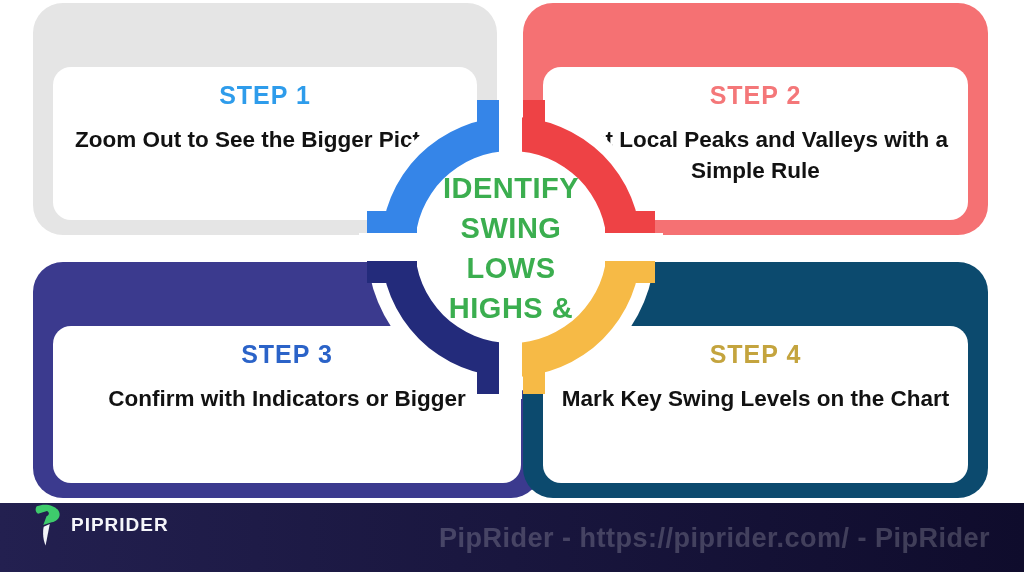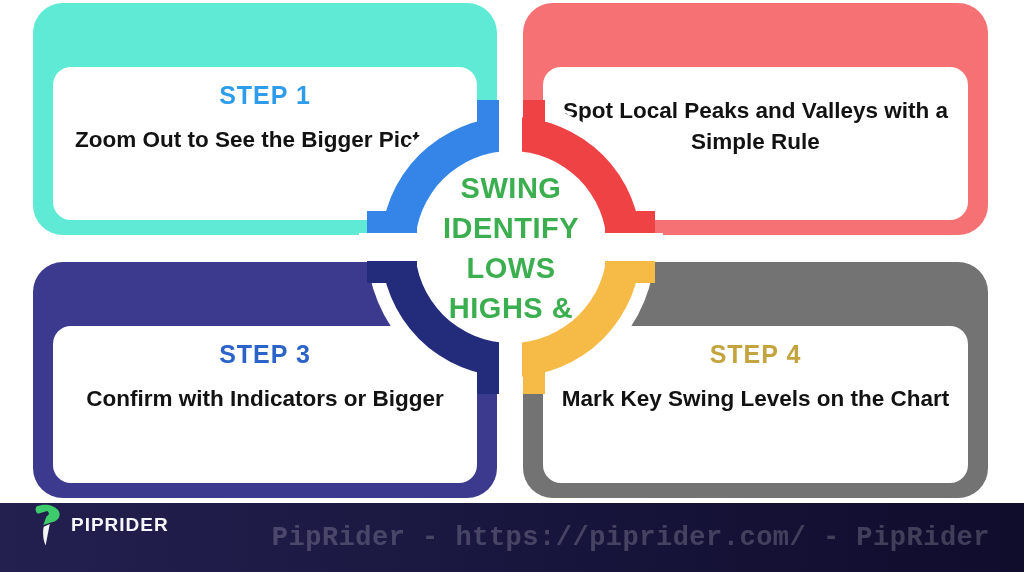--- a/index.html
+++ b/index.html
@@ -38,41 +38,42 @@
   #brand{display:flex;align-items:center;margin-left:33px;}
   #brand-name{color:#f5f6fa;font-size:19px;font-weight:bold;letter-spacing:1px;margin-left:10px;}
   #footer-credit{
     position:absolute;right:34px;top:50%;transform:translateY(-50%);
     font-size:27px;font-weight:bold;letter-spacing:0.5px;white-space:nowrap;
   }
 </style>
 </head>
 <body>
 
-<div class="card" id="card-step1" style="background-color: #5eead4;">
+<div class="card" id="card-step1" style="background-color: #e5e5e5;">
   <div class="card-inner">
     <div class="step-label" style="color: rgb(46, 156, 235);">STEP 1</div>
     <div class="step-title">Zoom Out to See the Bigger Picture</div>
   </div>
 </div>
 
 <div class="card" id="card-step2" style="background-color: rgb(245, 113, 115);">
   <div class="card-inner">
+    <div class="step-label" style="color: rgb(244, 119, 121);">STEP 2</div>
     <div class="step-title">Spot Local Peaks and Valleys with a Simple Rule</div>
   </div>
 </div>
 
-<div class="card" id="card-step3" style="background-color: rgb(59, 58, 142);">
+<div class="card" id="card-step3" style="background-color: rgb(59, 58, 142); padding-left: 44px;">
   <div class="card-inner">
     <div class="step-label" style="color: rgb(43, 99, 200);">STEP 3</div>
     <div class="step-title">Confirm with Indicators or Bigger</div>
   </div>
 </div>
 
-<div class="card" id="card-step4" style="background-color: #737373;">
+<div class="card" id="card-step4" style="background-color: #0c4a6e;">
   <div class="card-inner">
     <div class="step-label" style="color: rgb(196, 164, 62);">STEP 4</div>
     <div class="step-title">Mark Key Swing Levels on the Chart</div>
   </div>
 </div>
 
 <svg id="ring-overlay" width="1024" height="572" viewBox="0 0 1024 572">
 
   <circle cx="511" cy="247" r="144" fill="#ffffff"></circle>
 
@@ -88,28 +89,28 @@
   <rect x="477" y="344" width="22" height="50" fill="#232b7b"></rect>
   <rect x="367" y="261" width="50" height="22" fill="#232b7b"></rect>
   <rect x="523" y="344" width="22" height="50" fill="#f6ba46"></rect>
   <rect x="605" y="261" width="50" height="22" fill="#f6ba46"></rect>
 
   <rect x="499" y="95" width="23" height="304" fill="#ffffff"></rect>
   <rect x="359" y="233" width="304" height="28" fill="#ffffff"></rect>
 </svg>
 
 <div id="center-text" style="color: rgb(59, 174, 79);">
+  <span>IDENTIFY</span>
   <span>SWING</span>
-  <span>IDENTIFY</span>
   <span>LOWS</span>
   <span>HIGHS &amp;</span>
 </div>
 
 <div id="footer" style="background: linear-gradient(90deg, rgb(35, 32, 80), rgb(15, 12, 44));">
   <div id="brand">
     <svg width="28" height="44" viewBox="0 0 30 46">
       <path d="M4 3 C13 -1 25 2 28 9 C30 14 26 19 20 20 L11 23 L14.5 13.5 C17.5 12.5 18 9.5 15 8 L5.5 11 C2.5 9.5 2 5.5 4 3 Z" fill="#3ecb6c"></path>
       <path d="M11.5 25 L18 22 L13.5 45 C11 40 10 31 11.5 25 Z" fill="#f2f4f8"></path>
     </svg>
     <span id="brand-name">PIPRIDER</span>
   </div>
-  <div id="footer-credit" style="color: rgba(255, 255, 255, 0.2); font-family: Liberation Mono, monospace;">PipRider - https://piprider.com/ - PipRider</div>
+  <div id="footer-credit" style="color: rgba(255, 255, 255, 0.2);">PipRider - https://piprider.com/ - PipRider</div>
 </div>
 
 </body></html>

